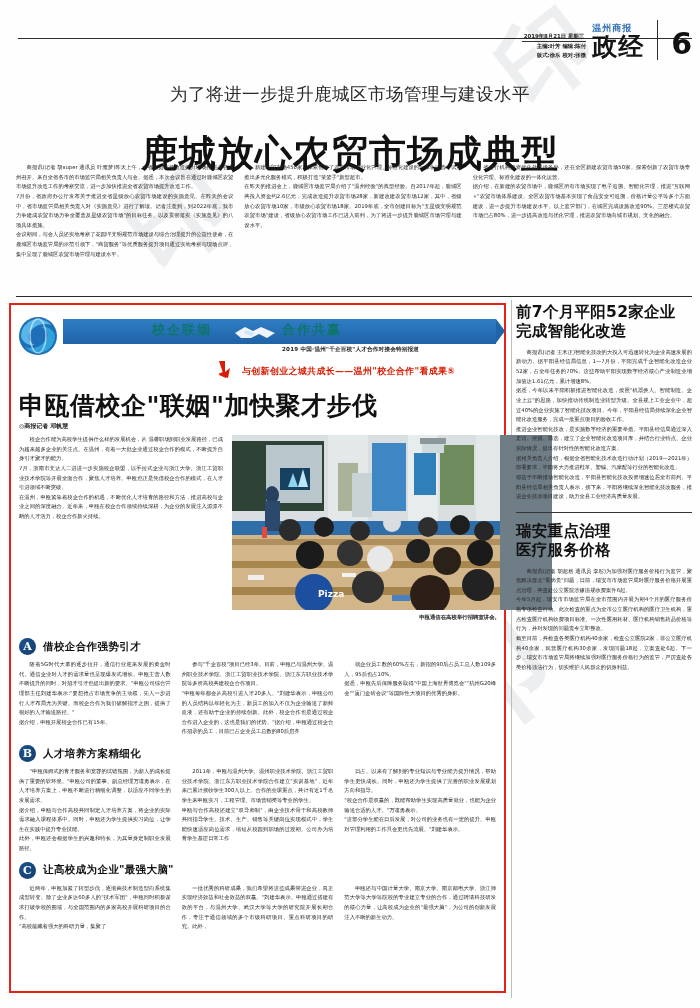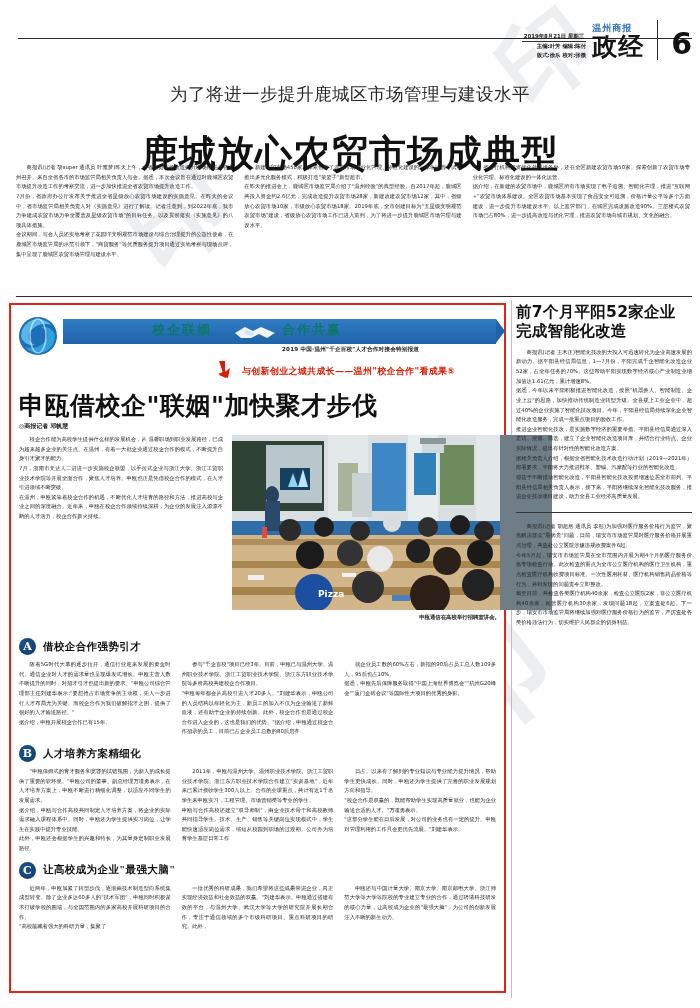--- a/index.html
+++ b/index.html
@@ -86,21 +86,21 @@
 
   .fcolA{position:absolute;left:8px;top:130px;width:204px;}
   .fbody{position:absolute;left:8px;top:325px;right:8px;}
 
   .sechead{display:flex;align-items:center;gap:7px;margin:8px 0 5px;}
   .secbadge{width:17px;height:17px;border-radius:50%;background:#1a4f8a;color:#fff;
             display:flex;align-items:center;justify-content:center;
             font-size:11px;font-weight:700;font-family:"DejaVu Serif",serif;
             box-shadow:inset -3px -3px 6px rgba(0,0,0,.18);}
   .sectitle{font-size:10.5px;font-weight:700;color:#111;letter-spacing:.4px;
-            font-family:Liberation Serif, serif;}
+            font-family:Liberation Sans, sans-serif;}
   .three{display:flex;gap:11px;}
   .three .tcol{flex:1;}
 
   
   .rail{position:absolute;top:303px;left:516px;width:176px;}
   .rail-head{font-size:15.5px;font-weight:700;line-height:1.25;color:#111;
              font-family:"DejaVu Sans",sans-serif;letter-spacing:.3px;margin-bottom:6px;}
   .rail-body{font-size:5.3px;line-height:1.82;text-align:justify;color:#262626;
              text-indent:2em;font-family:"DejaVu Sans",sans-serif;}
   .rail-rule{height:1px;background:#333;margin:10px 0 9px;}
@@ -310,18 +310,20 @@
 
   <div class="rail">
     <div class="rail-head" style="white-space: pre-line;">前7个月平阳52家企业
 完成智能化改造</div>
     <div class="rail-body" style="white-space: pre-line;">商报讯(记者 王木正)智能化技改的大投入可迅速转化为企业高速发展的新动力。据平阳县经信局信息，1—7月份，平阳完成千企智能化改造企业52家，占全年任务的70%。这些帮助平阳实现数字经济核心产业制造业增加值达1.61亿元，累计增速8%。
 据悉，今年以来平阳积极推进智能化改造，按照"机器换人、智能制造、企业上云"的思路，加快推动传统制造业转型升级。全县规上工业企业中，超过40%的企业实施了智能化技改项目。今年，平阳县经信局持续深化企业智能化改造服务，完成一批重点项目的验收工作。
 推进企业智能化技改，是实施数字经济的重要举措。平阳县经信局通过深入走访、挖掘、筛选，建立了企业智能化改造项目库，并结合行业特点、企业实际情况，提出有针对性的智能化改造方案。
 据相关负责人介绍，根据全省智能化技术改造行动计划（2019—2021年）部署要求，平阳将大力推进鞋革、塑编、汽摩配等行业的智能化改造。
 得益于不断推动智能化改造，平阳县智能化技改投资增速位居全市前列。平阳县经信局相关负责人表示，接下来，平阳将继续深化智能化技改服务，推进企业技改项目建设，助力全县工业经济高质量发展。</div>
     <div class="rail-rule"></div>
+    <div class="rail-head" style="white-space: pre-line;">瑞安重点治理
+医疗服务价格</div>
     <div class="rail-body" style="white-space: pre-line;">商报讯(记者 胡超然 通讯员 李彤)为加强对医疗服务价格行为监管，聚焦解决群众"看病贵"问题，日前，瑞安市市场监管局对医疗服务价格开展重点治理，共查处公立医院涉嫌违规收费案件6起。
 今年5月起，瑞安市市场监管局在全市范围内开展为期4个月的医疗服务价格专项检查行动。此次检查的重点为全市公立医疗机构的医疗卫生机构，重点检查医疗机构收费项目标准、一次性医用耗材、医疗机构销售药品价格等行为，并对发现的问题责令立即整改。
 截至目前，共检查各类医疗机构40余家，检查公立医院2家，非公立医疗机构40余家，民营医疗机构30余家，发现问题18起，立案查处6起。下一步，瑞安市市场监管局将继续加强对医疗服务价格行为的监管，严厉查处各类价格违法行为，切实维护人民群众的切身利益。</div>
   </div>
 
 </div>
 
 </body></html>

